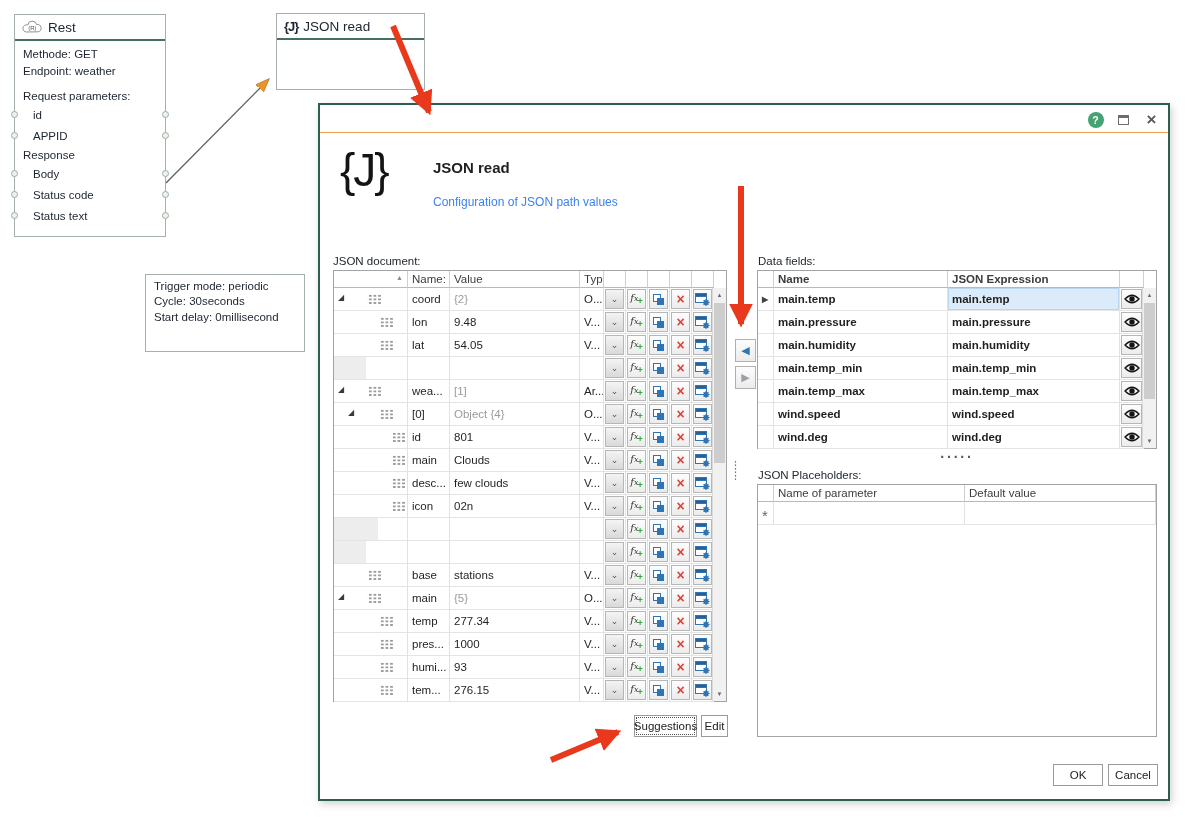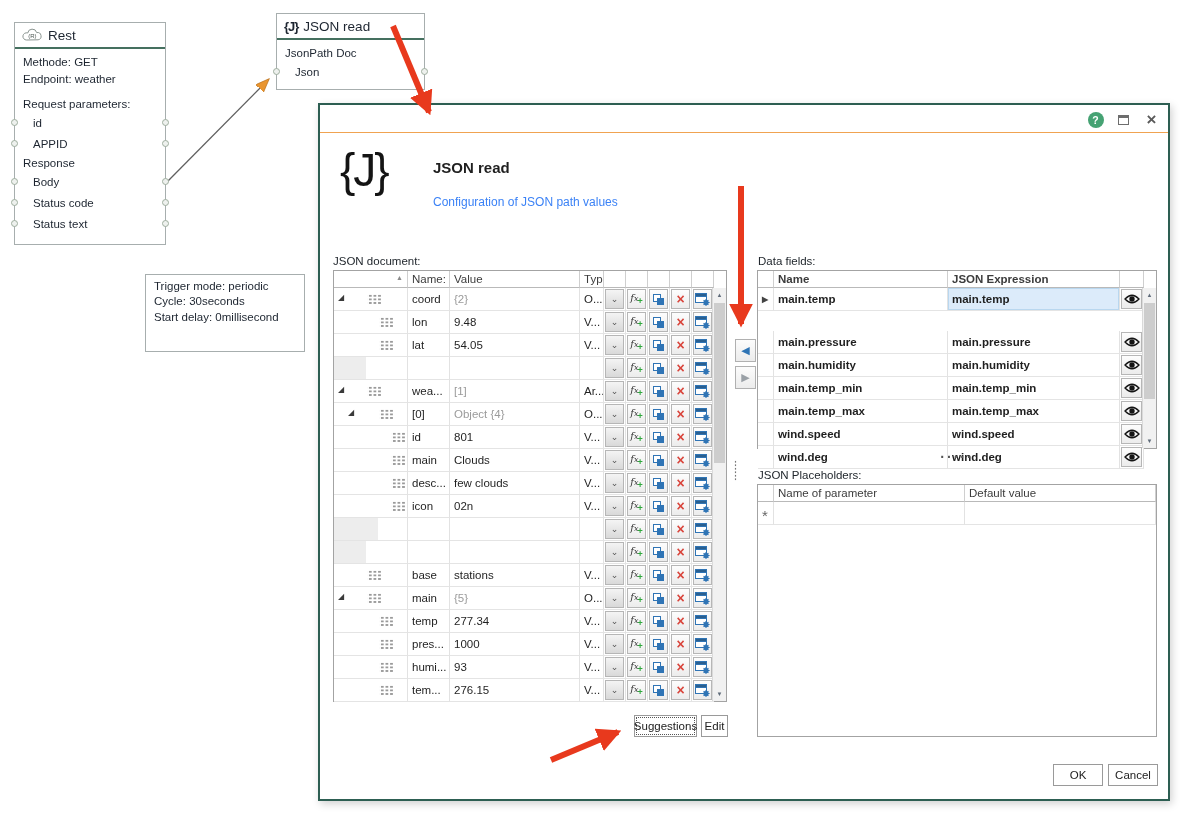--- a/index.html
+++ b/index.html
@@ -95,21 +95,21 @@
     background-size:3px 3.5px; }
   .hdots { position:absolute; font-size:14px; font-weight:700; color:#555; letter-spacing:2px; }
 
   svg.overlay { position:absolute; left:0; top:0; pointer-events:none; }
   #conn-svg { z-index:2; } #arrow-svg { z-index:60; }
   .eye-svg { display:block; }
 </style>
 </head>
 <body>
 
-<div class="node" style="left:14px; top:22px; width:152px; height:223px;">
+<div class="node" style="left:14px; top:14px; width:152px; height:223px;">
   <div class="node-title">
     <svg width="21" height="14" viewBox="0 0 21 14">
       <path d="M4.5,12 a3.6,3.6 0 1 1 1.2,-7 a4.6,4.6 0 0 1 9,-.4 a3.2,3.2 0 0 1 1.4,7.2 z" fill="#ffffff" stroke="#8a9490" stroke-width="1"></path>
       <text x="10.4" y="9.6" font-size="6" text-anchor="middle" fill="#4a5550" font-family="Liberation Sans, sans-serif">(R)</text>
     </svg>
     <span>Rest</span>
   </div>
   <div class="node-items" id="rest-items">
       <div class="node-line">
         <span>Methode: GET</span>
@@ -149,30 +149,20 @@
         <span class="port r"></span>
       </div>
     </div>
 </div>
 
 <div class="node" style="left:276px; top:13px; width:149px; height:77px;">
   <div class="node-title">
     <span class="jglyph-sm">{J}</span>
     <span>JSON read</span>
   </div>
-  <div class="node-items" id="json-items">
-      <div class="node-line">
-        <span>JsonPath Doc</span>
-      </div>
-      <div class="node-line tall ind">
-        <span>Json</span>
-        <span class="port l"></span>
-        <span class="port r"></span>
-      </div>
-    </div>
 </div>
 
 <div class="node" style="left:145px; top:274px; width:160px; height:78px;">
   <div class="node-items" id="trigger-items" style="padding-top:3px;">
       <div class="node-line" style="height: 15.5px;">
         <span>Trigger mode: periodic</span>
       </div>
       <div class="node-line" style="height: 15.5px;">
         <span>Cycle: 30seconds</span>
       </div>
@@ -1127,21 +1117,21 @@
           <div class="cellpad">
             <div class="mini-btn ">
               <svg class="eye-svg" width="16" height="10" viewBox="0 0 16 10">
                 <path d="M1,5 Q8,-2.5 15,5 Q8,12.5 1,5 z" fill="none" stroke="#151515" stroke-width="1.3"></path>
                 <circle cx="8" cy="5" r="2.7" fill="#151515"></circle>
               </svg>
             </div>
           </div>
         </div>
       </div>
-      <div class="grow" style="grid-template-columns: 16px 174px 172px 24px; height: 23px; margin-top: 20px;">
+      <div class="grow" style="grid-template-columns: 16px 174px 172px 24px; height: 23px;">
         <div class="gcell"></div>
         <div class="gcell">main.pressure</div>
         <div class="gcell">main.pressure</div>
         <div class="gcell nopad">
           <div class="cellpad">
             <div class="mini-btn ">
               <svg class="eye-svg" width="16" height="10" viewBox="0 0 16 10">
                 <path d="M1,5 Q8,-2.5 15,5 Q8,12.5 1,5 z" fill="none" stroke="#151515" stroke-width="1.3"></path>
                 <circle cx="8" cy="5" r="2.7" fill="#151515"></circle>
               </svg>

